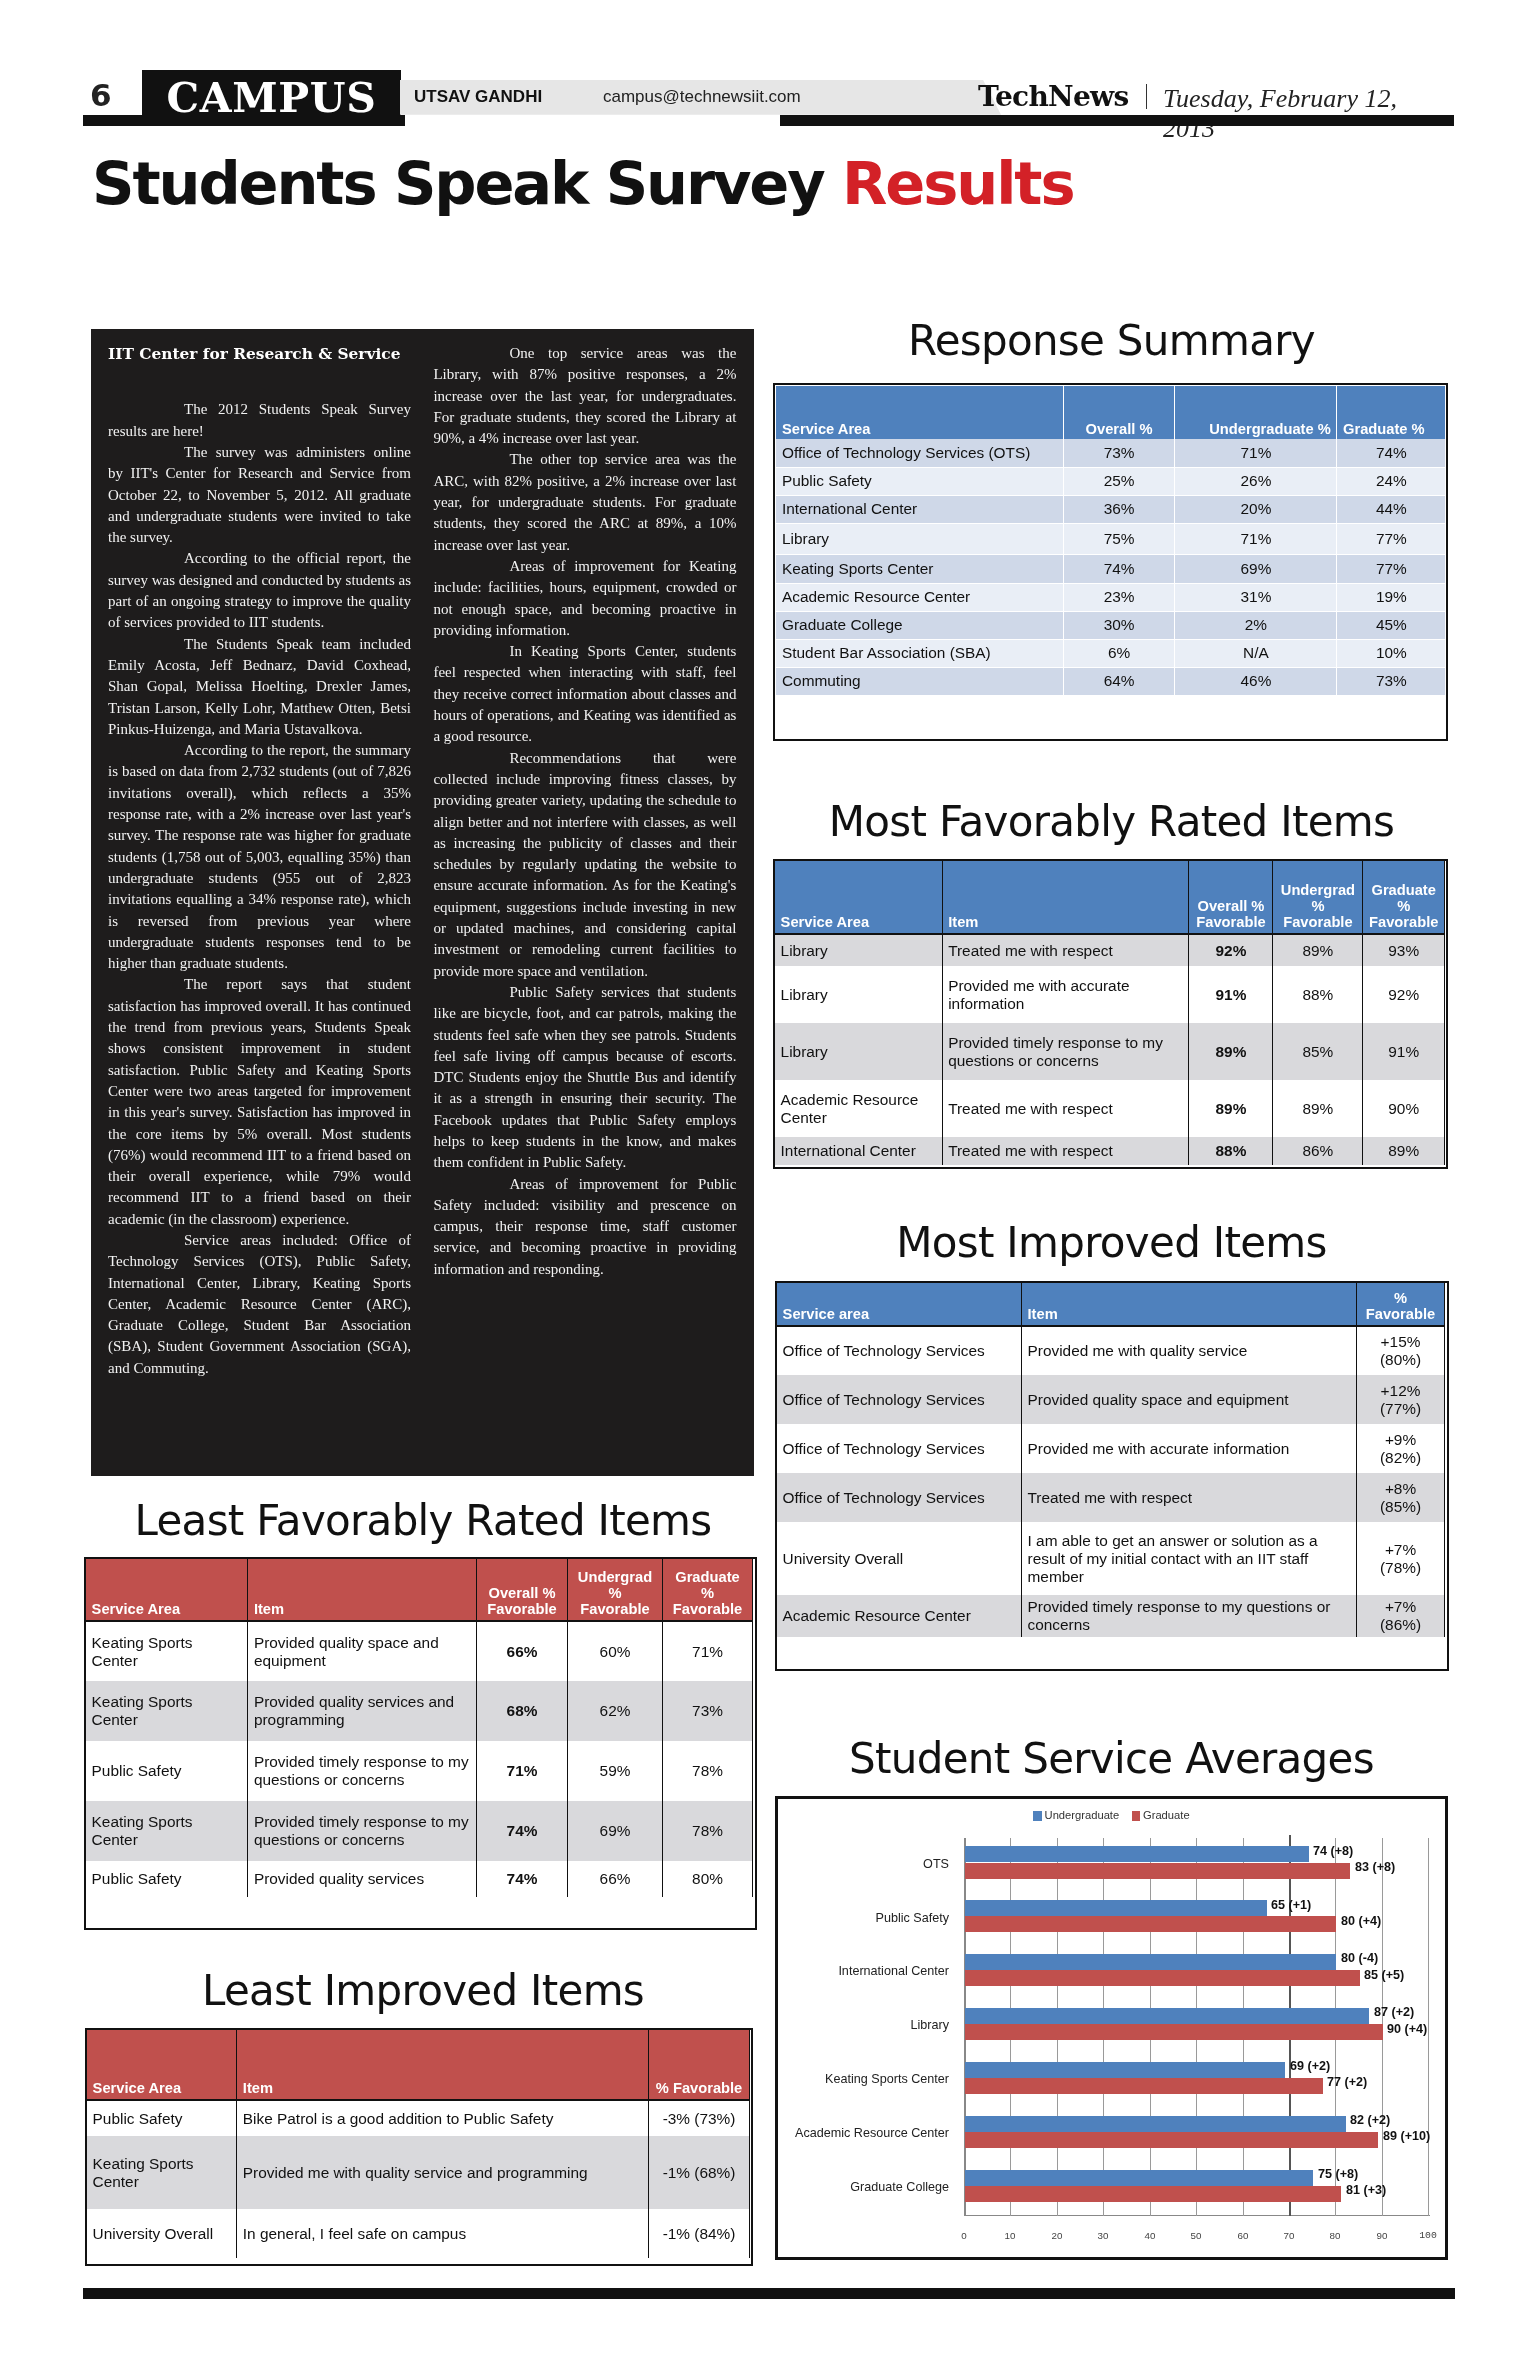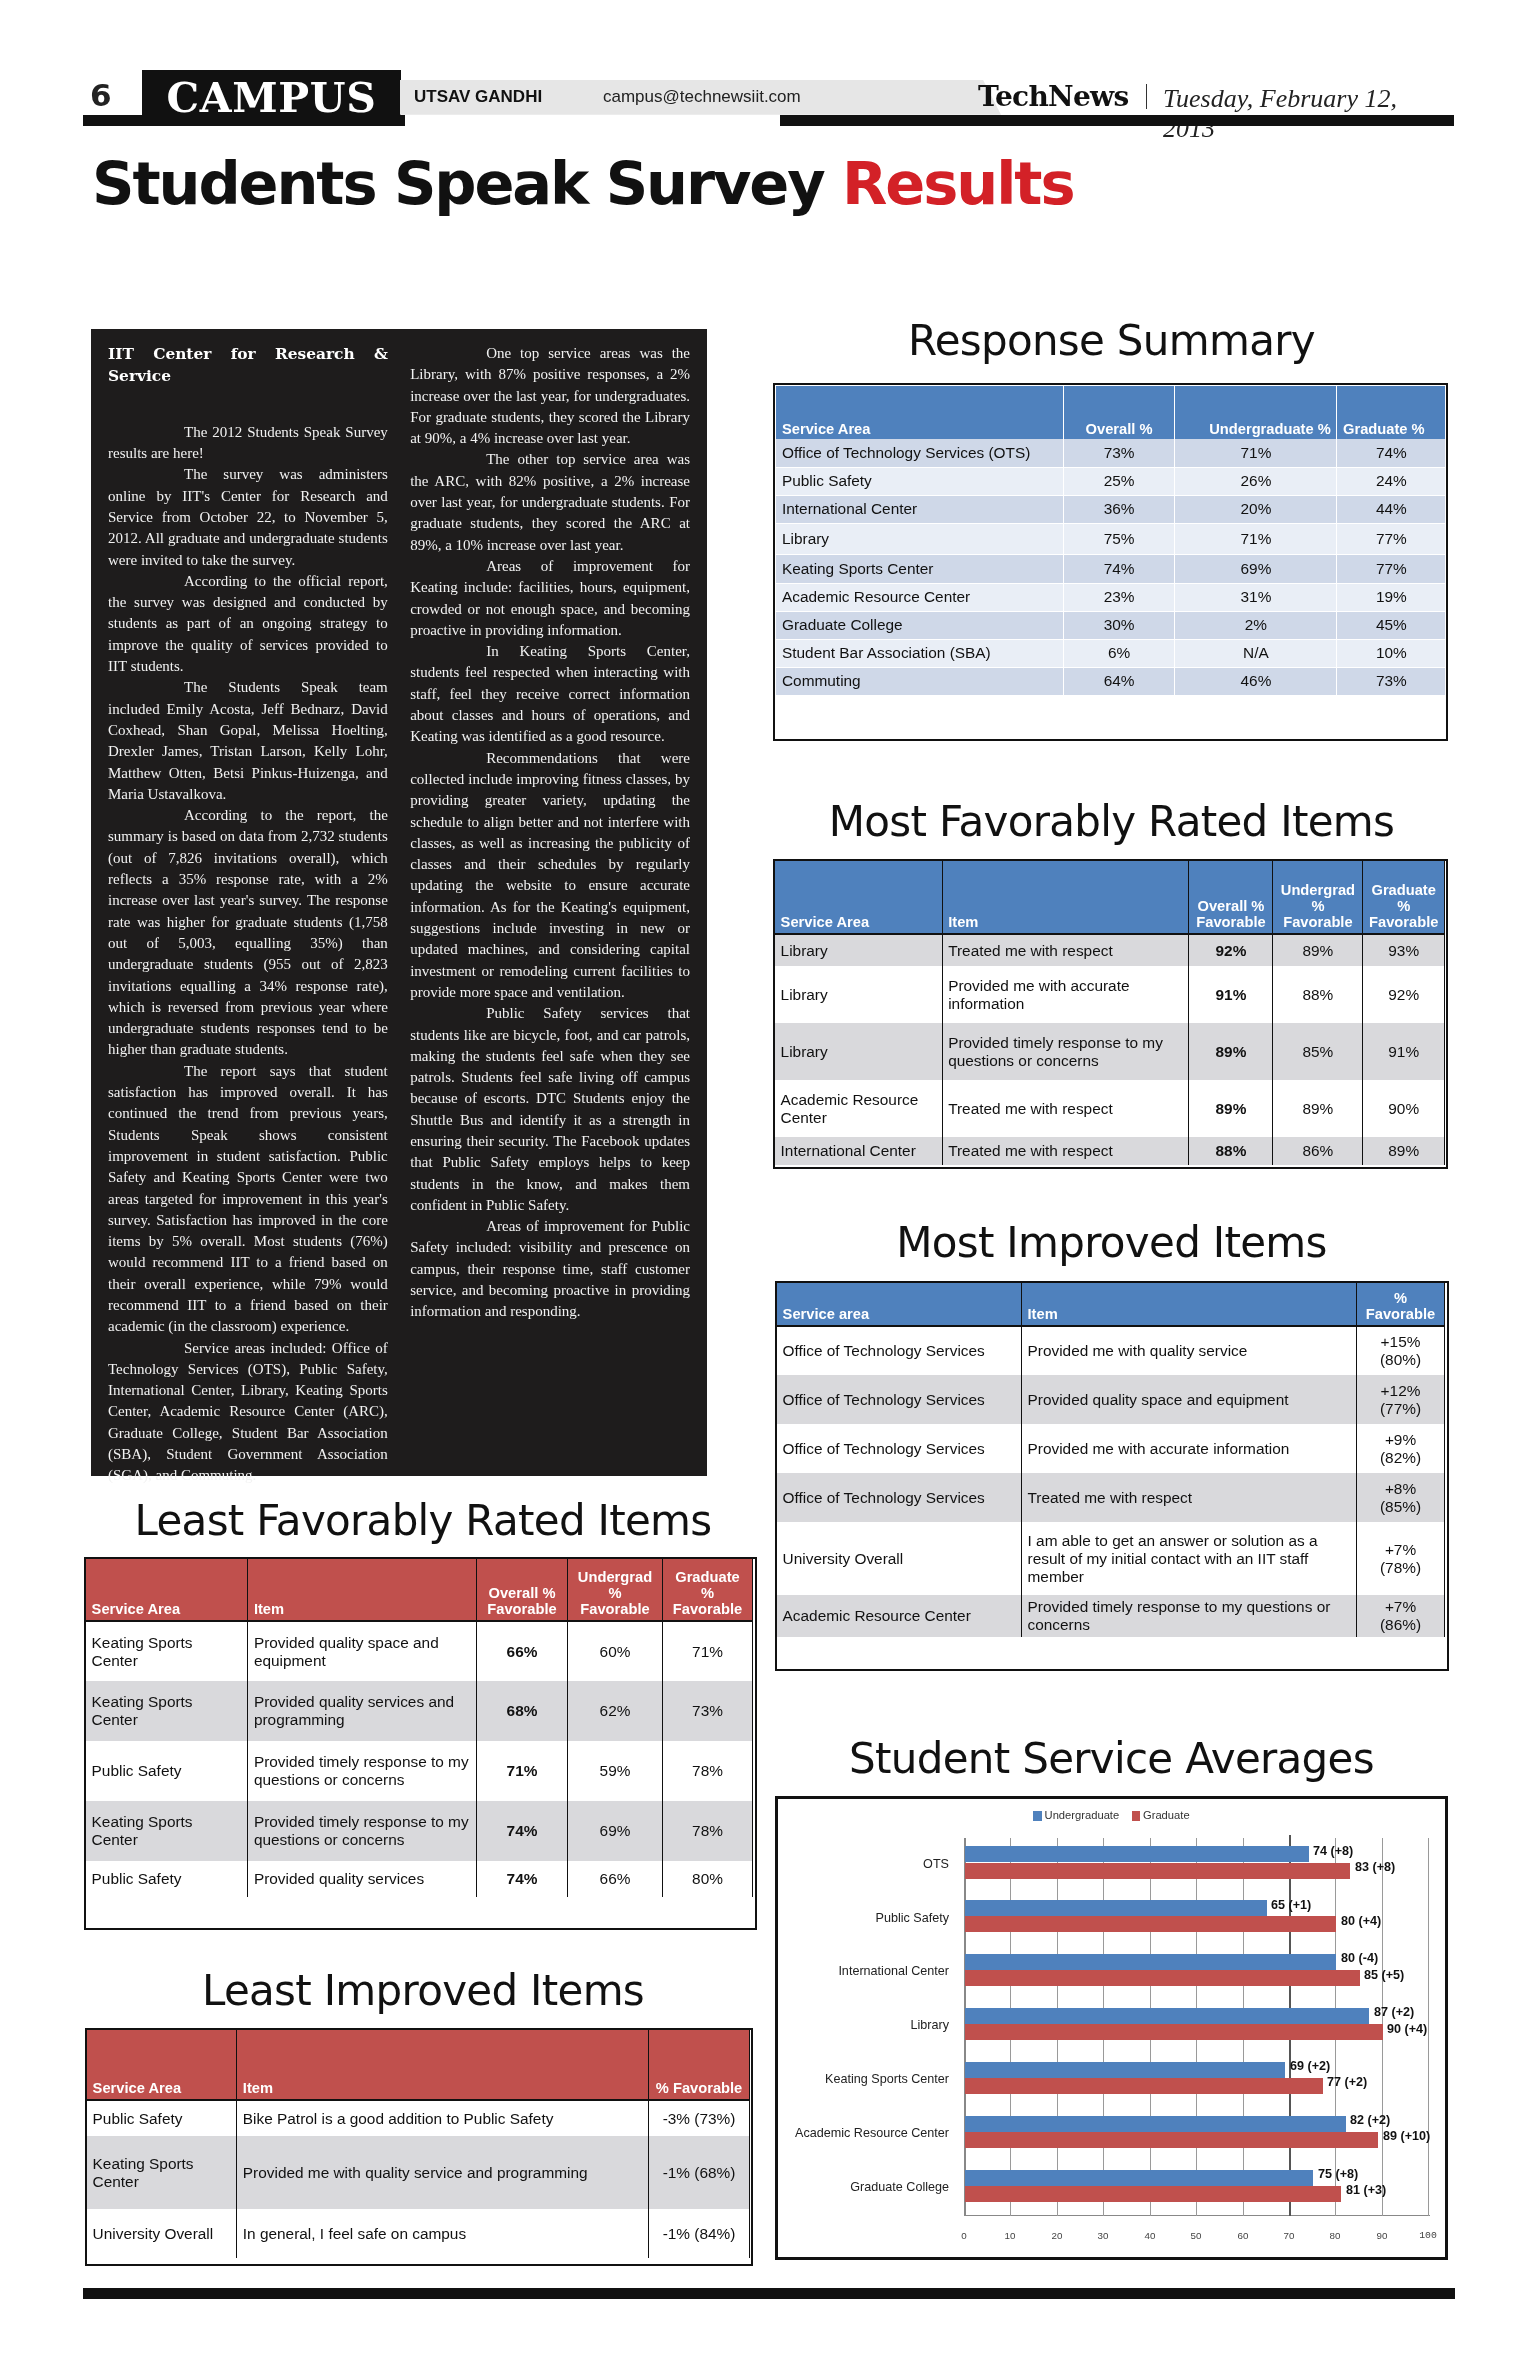--- a/index.html
+++ b/index.html
@@ -15,21 +15,21 @@
   .brand { position: absolute; left: 895px; top: 9.8px; font-family: "DejaVu Serif", serif; font-weight: bold; font-size: 28px; letter-spacing: -0.7px; }
   .brand-sep { position: absolute; left: 1063px; top: 14px; width: 1.4px; height: 25px; background: #333; }
   .pub-date { position: absolute; left: 1080px; top: 14px; font-family: "Liberation Serif", serif; font-style: italic; font-size: 26px; color: #222; }
   .rule { position: absolute; left: 83px; top: 115px; width: 1372px; height: 11.2px; background: #111; }
   .rule-left { position: absolute; left: 83px; top: 115px; width: 322px; height: 11.2px; background: #111; }
 
   .headline { position: absolute; left: 84px; top: 154px; width: 1371px; font-family: "DejaVu Sans", sans-serif; font-weight: bold; font-size: 59px; letter-spacing: -2.1px; line-height: 1; margin-left: 8px; }
   .headline .accent { color: #d32127; }
 
   
-  .article { position: absolute; left: 91px; top: 329px; width: 616px; height: 1147px; background: #1e1c1c; color: #f2f2f2; padding: 14px 17px; font-family: "Liberation Serif", serif; font-size: 15px; line-height: 21.3px; }
+  .article { position: absolute; left: 91px; top: 329px; width: 663px; height: 1147px; background: #1e1c1c; color: #f2f2f2; padding: 14px 17px; font-family: "Liberation Serif", serif; font-size: 15px; line-height: 21.3px; }
   .article .cols { display: flex; gap: 22.4px; }
   .article .col { width: 303px; text-align: justify; }
   .article .kicker { font-family: "DejaVu Serif", serif; font-weight: bold; font-size: 15.4px; line-height: 22.4px; margin-bottom: 34px; color: #fff; }
   .article p { text-indent: 76px; }
 
   
   .sect-title { position: absolute; font-family: "DejaVu Sans", sans-serif; font-size: 42px; text-align: center; letter-spacing: -0.7px; color: #111; }
 
   
   table { border-collapse: collapse; position: absolute; font-family: "Liberation Sans", sans-serif; font-size: 15.4px; }

